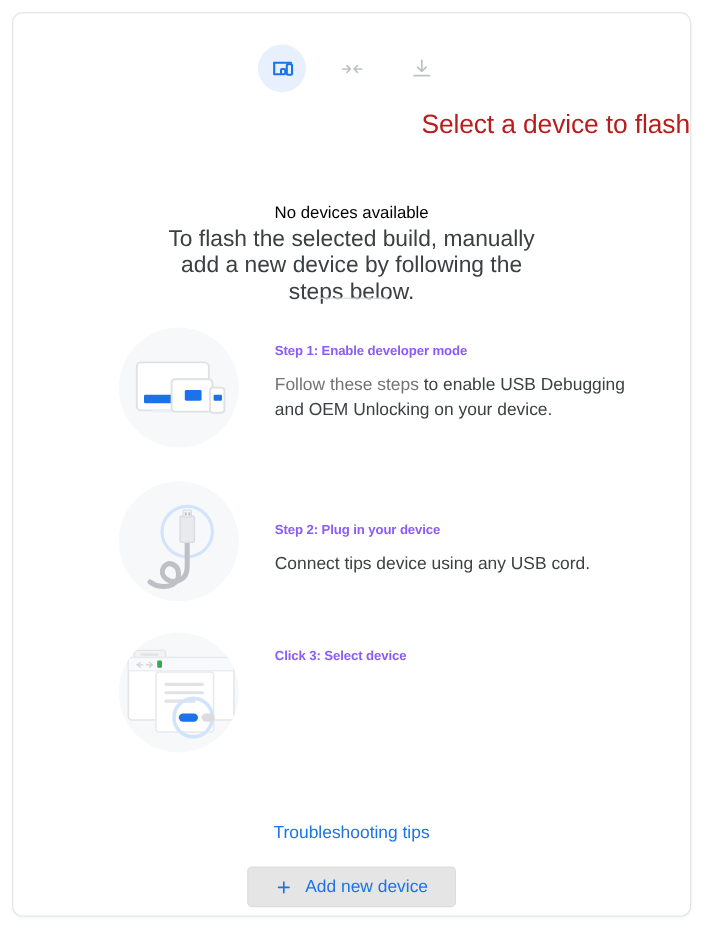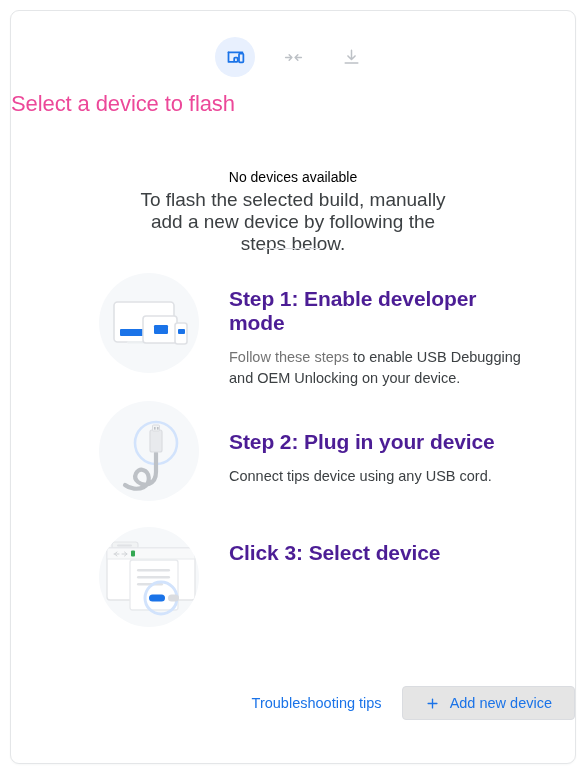--- a/index.html
+++ b/index.html
@@ -56,24 +56,24 @@
     align-items: center;
     justify-content: center;
   }
 
   
   .page-title {
     position: absolute;
     top: 80px;
     left: 0;
     width: 100%;
-    text-align: left;
+    text-align: right;
     font-size: 22px;
     font-weight: 400;
-    color: #ec4899;
+    color: #b91c1c;
     letter-spacing: -0.1px;
   }
   .no-devices {
     position: absolute;
     top: 158px;
     left: 0;
     width: 100%;
     text-align: center;
     font-size: 14px;
     font-weight: 500;
@@ -119,23 +119,23 @@
     position: relative;
     flex: 0 0 auto;
     overflow: hidden;
   }
   .step-body {
     margin-left: 30px;
     width: 296px;
     padding-top: 14px;
   }
   .step-title {
-    font-size: 21px;
+    font-size: 11px;
     font-weight: 700;
-    color: #4c1d95;
+    color: #8b5cf6;
     margin-bottom: 12px;
     letter-spacing: -0.1px;
   }
   .step-text {
     font-size: 14.5px;
     line-height: 21px;
     color: #3c4043;
   }
   .link {
     color: #737373;
@@ -144,22 +144,23 @@
   }
 
   
   .footer {
     position: absolute;
     top: 675px;
     left: 0;
     width: 100%;
     display: flex;
     align-items: center;
-    justify-content: flex-end;
+    justify-content: space-between;
     gap: 20px;
+    flex-direction: column;
   }
   .tips-link {
     font-size: 14.5px;
     font-weight: 500;
     color: #1a73e8;
     cursor: pointer;
     text-decoration: none;
   }
   .add-btn {
     display: inline-flex;

